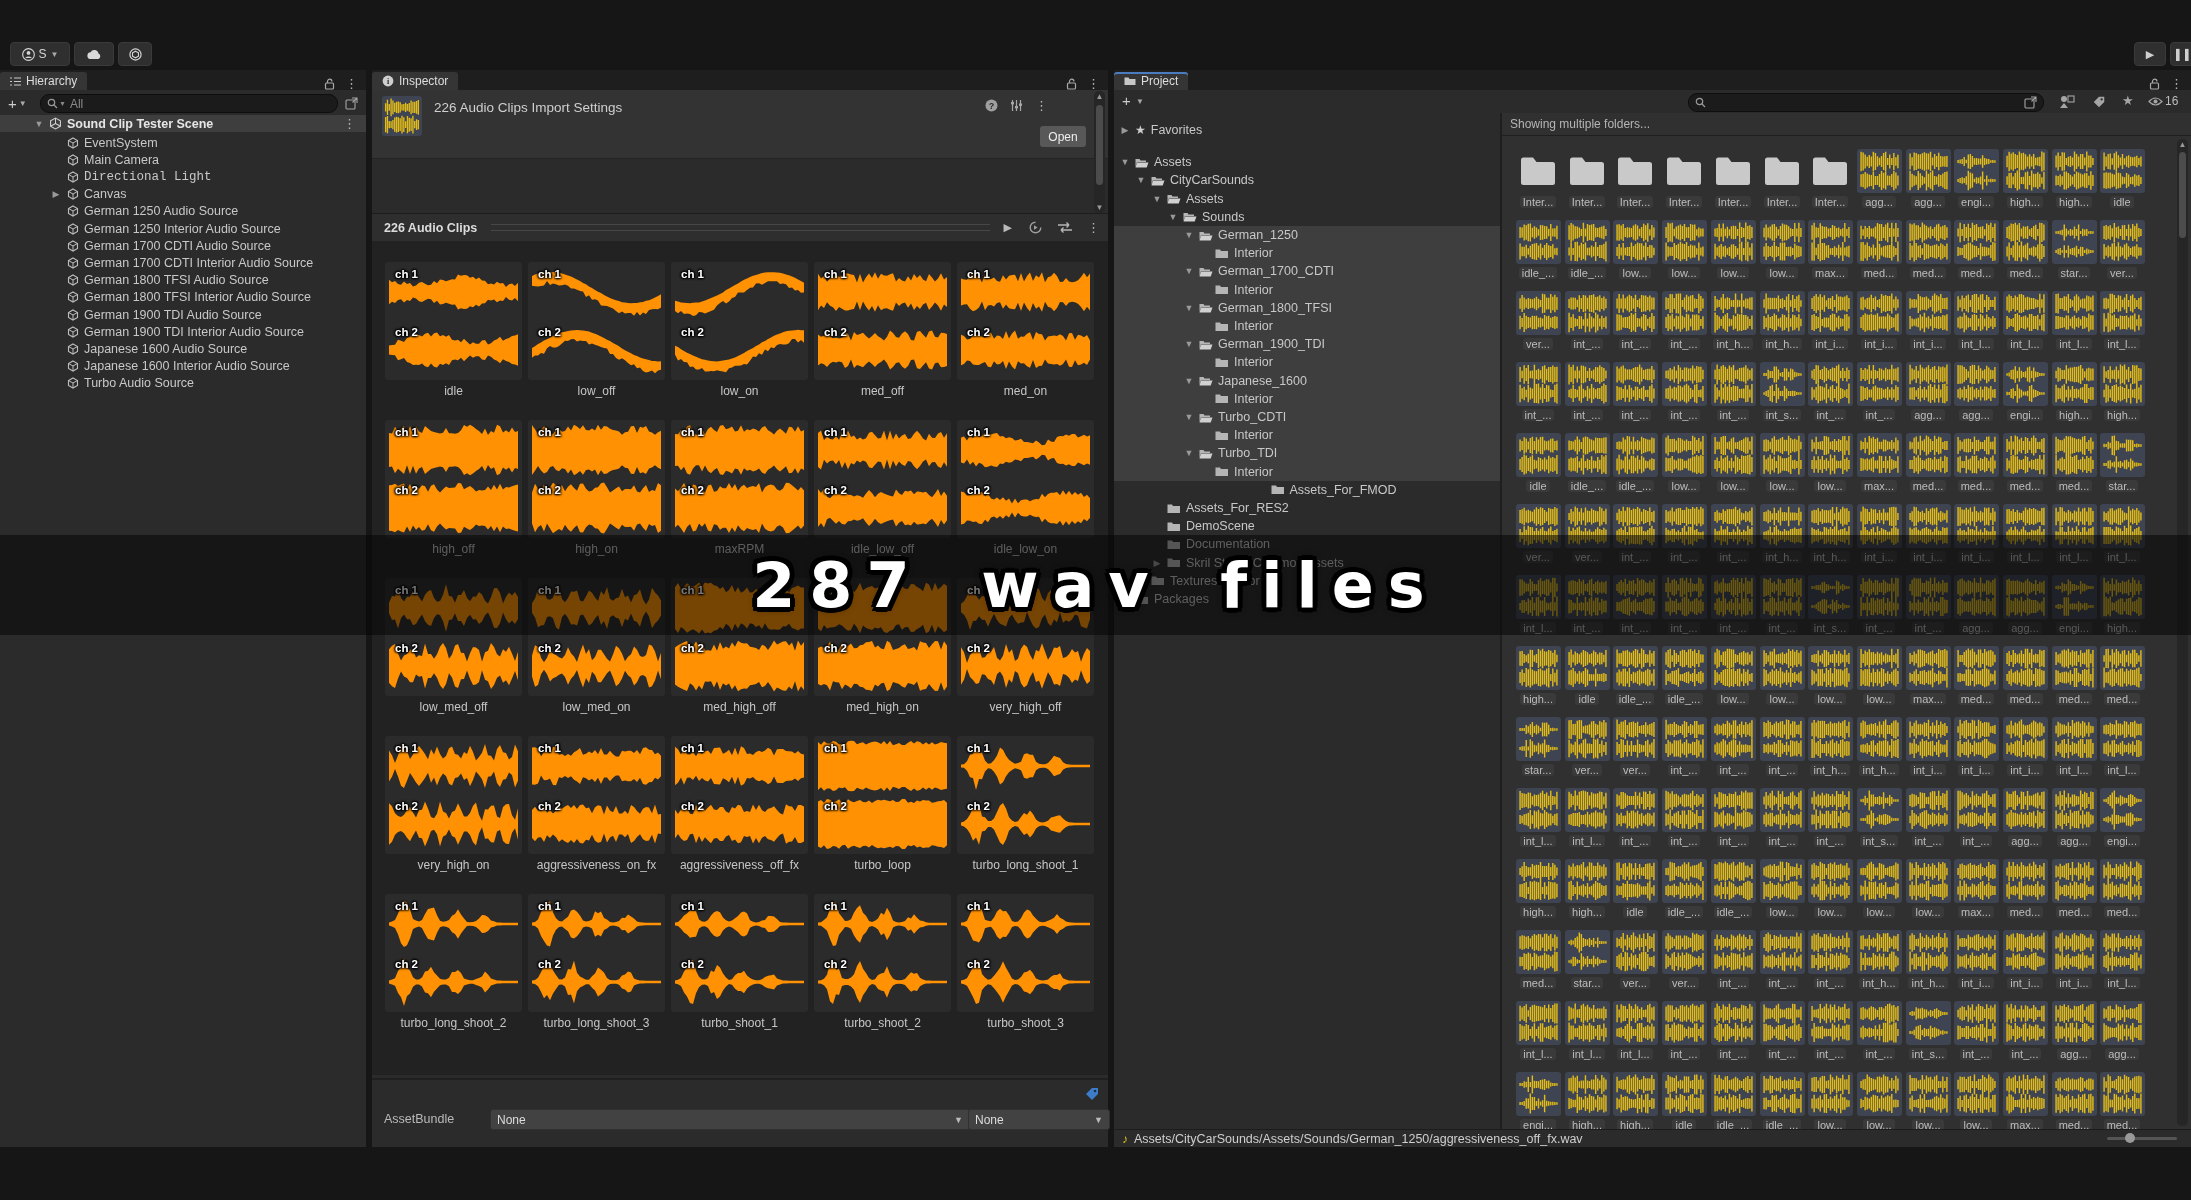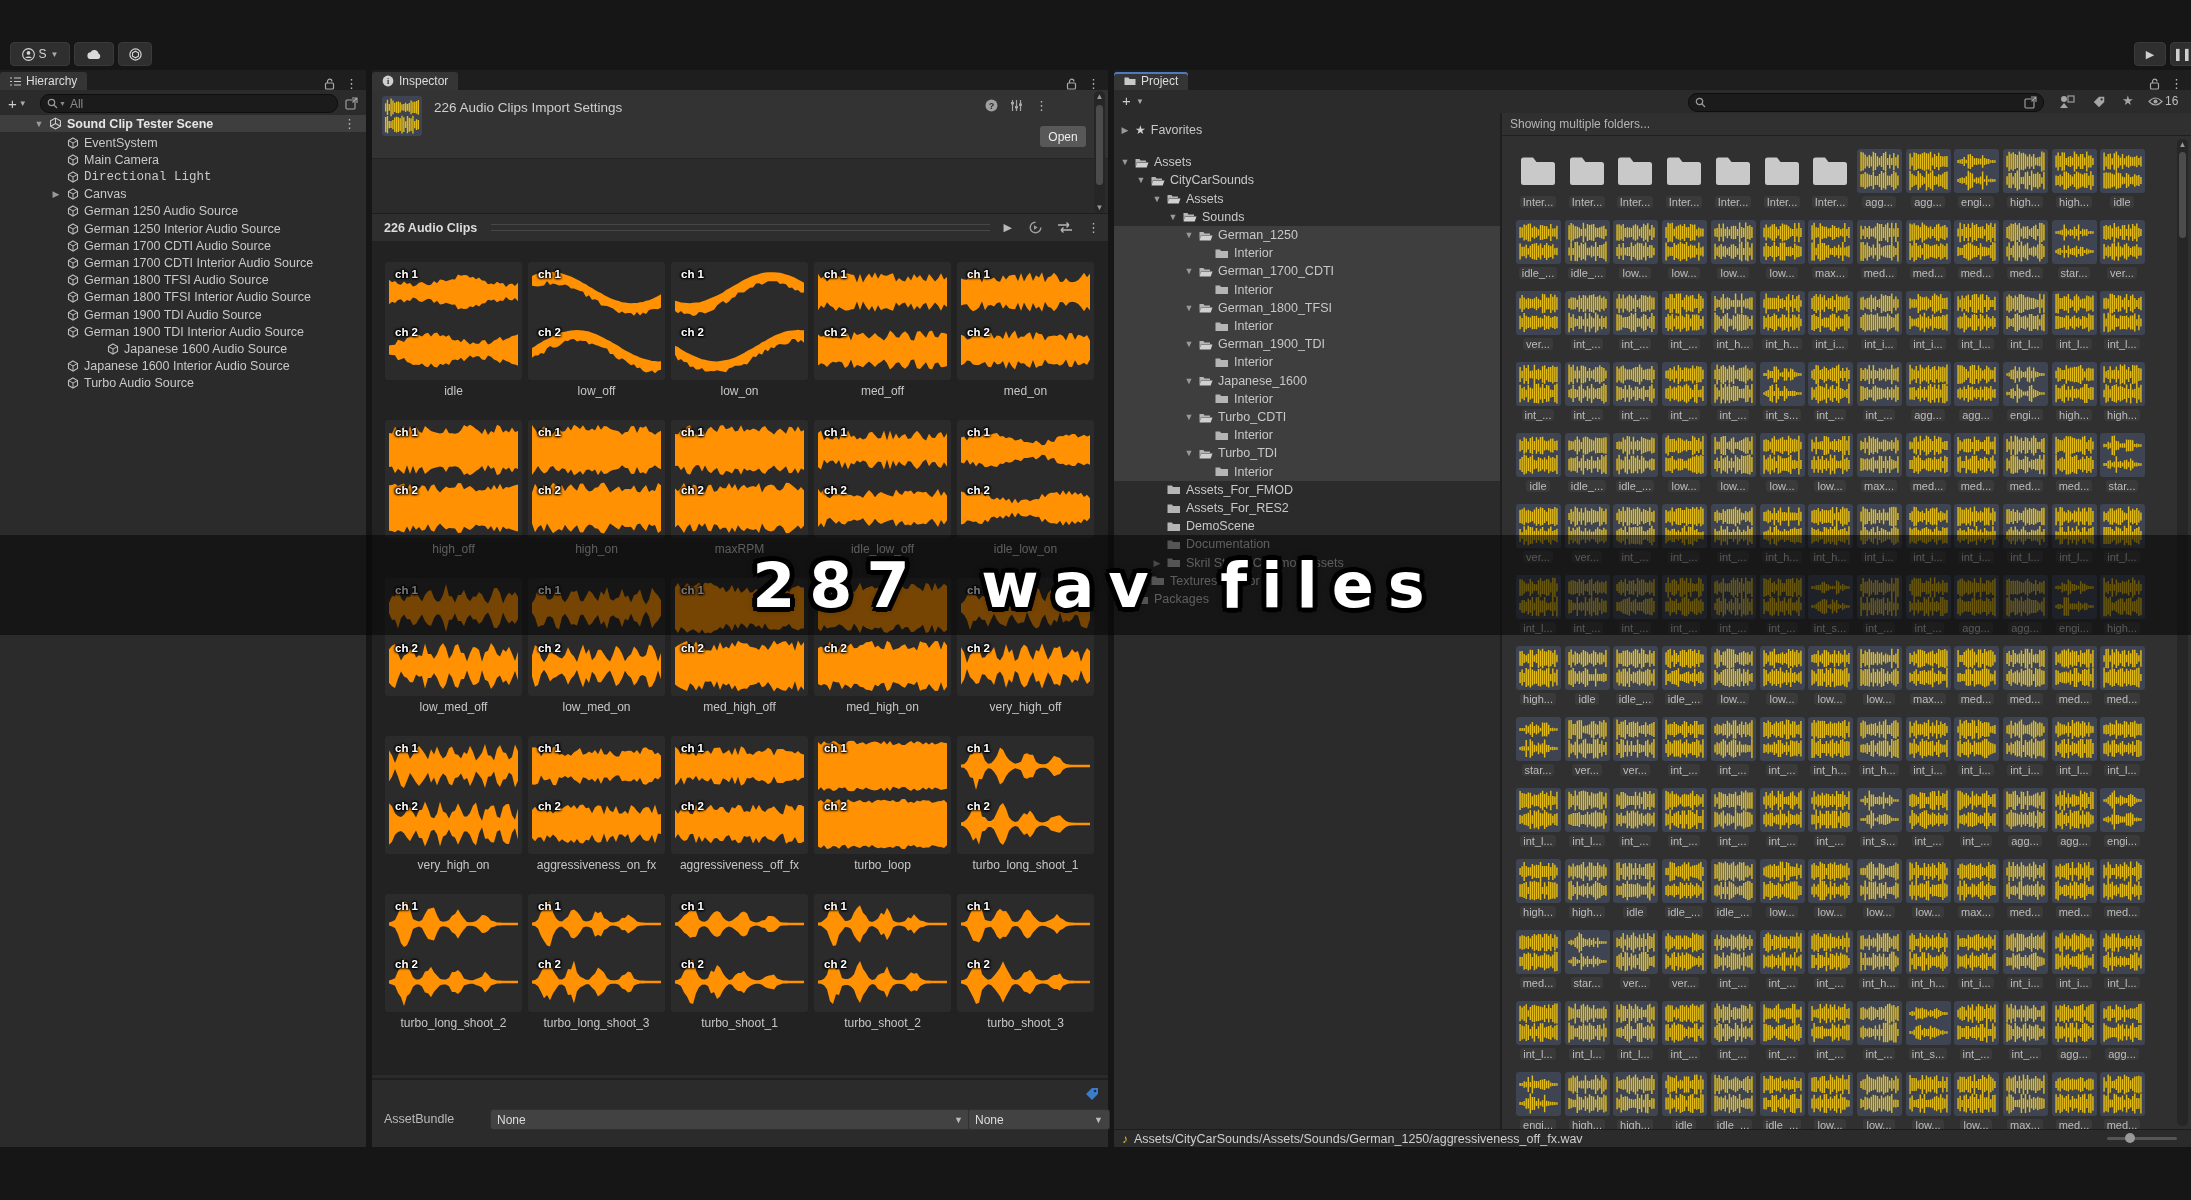--- a/index.html
+++ b/index.html
@@ -209,21 +209,21 @@
           <span>German 1900 TDI Audio Source</span>
         </div>
         <div class="row" style="top: 208.2px; height: 17px; color: rgb(200, 200, 200);">
           <span class="arrow" style="margin-left: 50px; width: 12px;"></span>
           <svg viewBox="0 0 12 12" width="12" height="12" preserveAspectRatio="none">
             <path d="M6 1 10.5 3.5 10.5 8.5 6 11 1.5 8.5 1.5 3.5 Z" fill="none" stroke="#bdbdbd" stroke-width="1.1"></path>
             <path d="M1.5 3.5 6 6 10.5 3.5 M6 6 V11" fill="none" stroke="#bdbdbd" stroke-width="1"></path>
           </svg>
           <span>German 1900 TDI Interior Audio Source</span>
         </div>
-        <div class="row" style="top: 225.4px; height: 17px; color: rgb(200, 200, 200); padding-left: 40px;">
+        <div class="row" style="top: 225.4px; height: 17px; color: rgb(200, 200, 200);">
           <span class="arrow" style="margin-left: 50px; width: 12px;"></span>
           <svg viewBox="0 0 12 12" width="12" height="12" preserveAspectRatio="none">
             <path d="M6 1 10.5 3.5 10.5 8.5 6 11 1.5 8.5 1.5 3.5 Z" fill="none" stroke="#bdbdbd" stroke-width="1.1"></path>
             <path d="M1.5 3.5 6 6 10.5 3.5 M6 6 V11" fill="none" stroke="#bdbdbd" stroke-width="1"></path>
           </svg>
           <span>Japanese 1600 Audio Source</span>
         </div>
         <div class="row" style="top: 242.6px; height: 17px; color: rgb(200, 200, 200);">
           <span class="arrow" style="margin-left: 50px; width: 12px;"></span>
           <svg viewBox="0 0 12 12" width="12" height="12" preserveAspectRatio="none">
@@ -935,21 +935,21 @@
           </svg>
           <span>Turbo_TDI</span>
         </div>
         <div class="row sel" style="top: 349.6px; height: 18.2px;">
           <span class="arrow" style="margin-left: 86px;"></span>
           <svg viewBox="0 0 14 11" width="14" height="11" preserveAspectRatio="none">
             <path d="M0.5 1.5 h4.5 l1 1.5 h7 v7 h-12.5 Z" fill="#b5b5b5"></path>
           </svg>
           <span>Interior</span>
         </div>
-        <div class="row" style="top: 367.8px; height: 18.2px;">
+        <div class="row" style="top: 367.8px; height: 18.2px; justify-content: center;">
           <span class="arrow" style="margin-left: 38px;"></span>
           <svg viewBox="0 0 14 11" width="14" height="11" preserveAspectRatio="none">
             <path d="M0.5 1.5 h4.5 l1 1.5 h7 v7 h-12.5 Z" fill="#b5b5b5"></path>
           </svg>
           <span>Assets_For_FMOD</span>
         </div>
         <div class="row" style="top: 386px; height: 18.2px;">
           <span class="arrow" style="margin-left: 38px;"></span>
           <svg viewBox="0 0 14 11" width="14" height="11" preserveAspectRatio="none">
             <path d="M0.5 1.5 h4.5 l1 1.5 h7 v7 h-12.5 Z" fill="#b5b5b5"></path>

